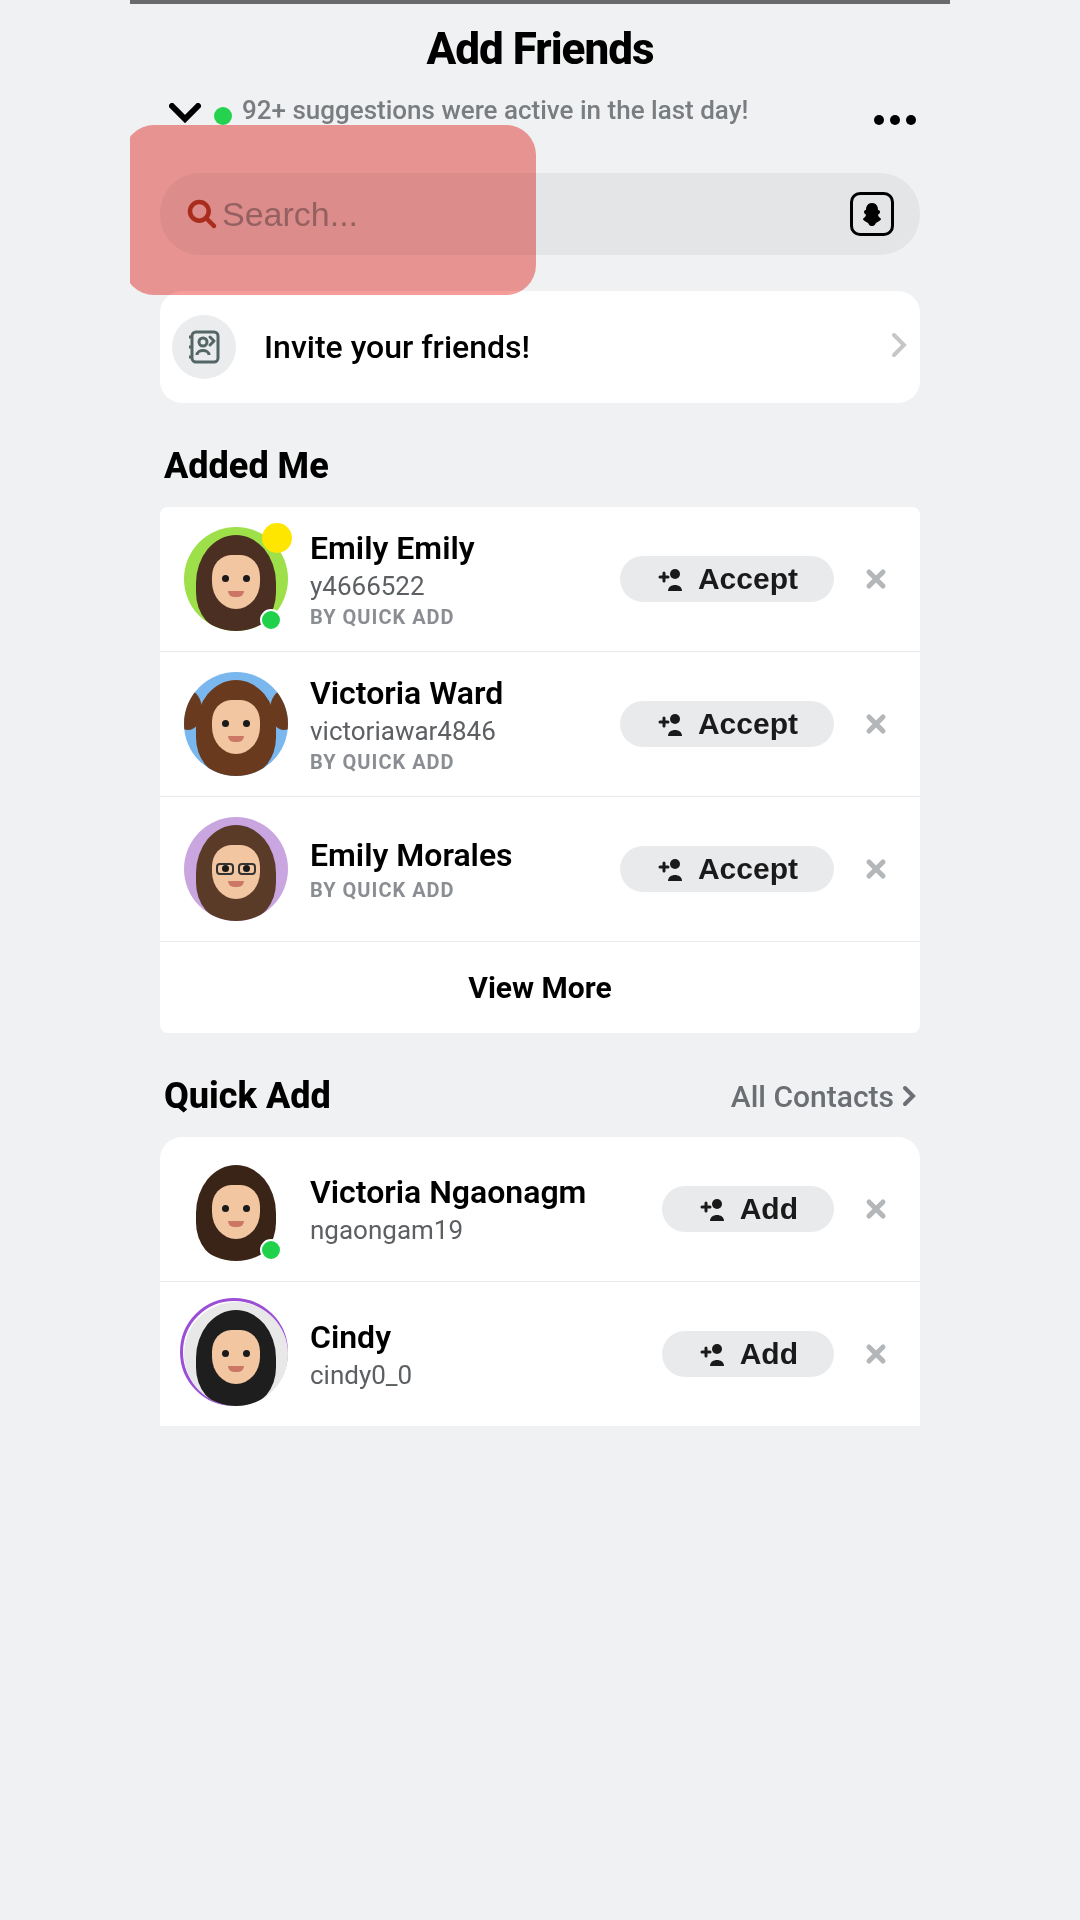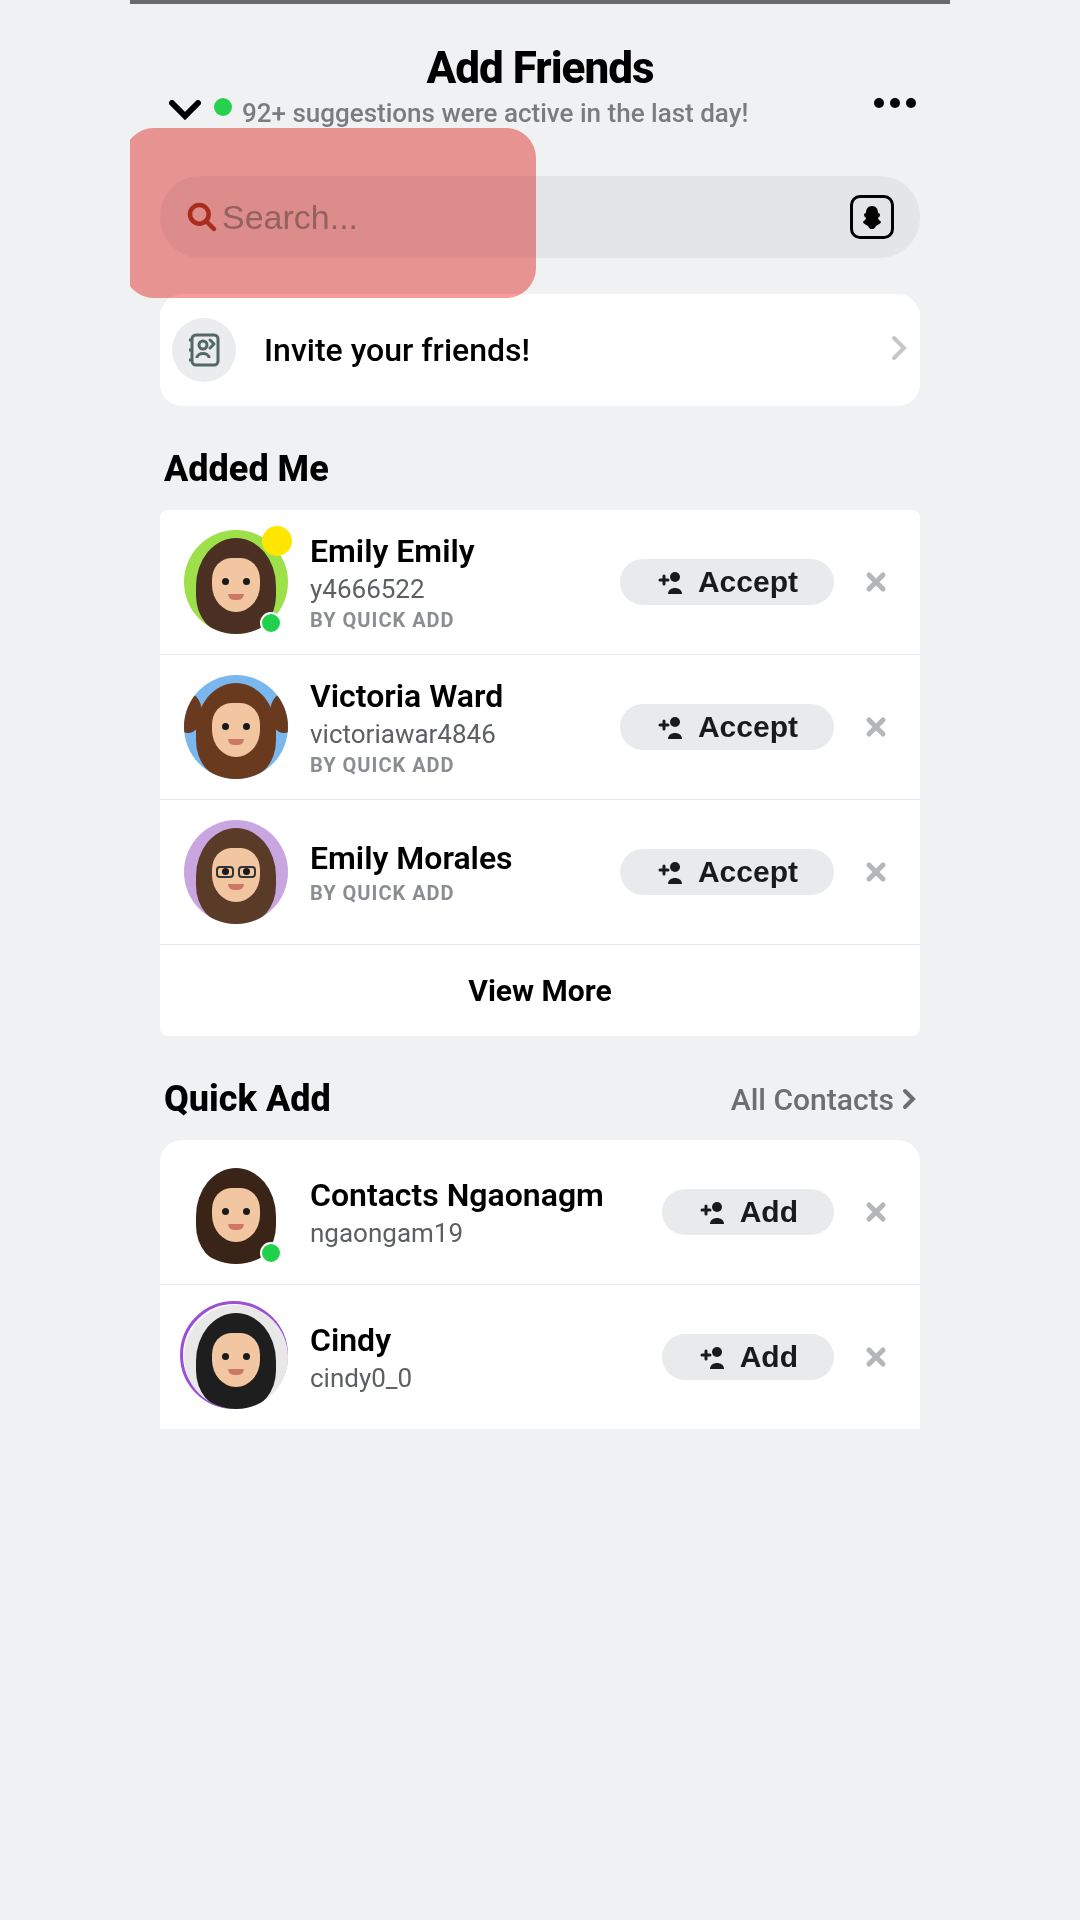--- a/index.html
+++ b/index.html
@@ -8,33 +8,33 @@
     background: #f0f1f2;
     width: 820px;
     margin: 0 auto;
     color: #000;
   }
   .topbar {
     height: 4px;
     background: #6a6a6a;
   }
   .header {
-    padding: 38px 20px 10px 20px;
+    padding: 19px 20px 10px 20px;
     position: relative;
   }
   .header-title {
     text-align: center;
     font-size: 44px;
     font-weight: 800;
     letter-spacing: -1px;
   }
   .subheader-row {
     display: flex;
-    align-items: flex-start;
-    margin-top: 4px;
+    align-items: flex-end;
+    margin-top: 20px;
     gap: 10px;
   }
   .chevron-down {
     width: 34px;
     height: 24px;
     display: flex;
     align-items: center;
     justify-content: center;
     margin-left: 18px;
     margin-right: 2px;
@@ -425,21 +425,21 @@
         <div class="eye l"></div>
             <div class="eye r"></div>
         <div class="mouth"></div>
 
       </div>
     </div>
 
     <div class="badge-green"></div>
   </div>
     <div class="friend-info">
-      <div class="friend-name">Contacts Ngaonagm</div>
+      <div class="friend-name">Victoria Ngaonagm</div>
       <div class="friend-username">ngaongam19</div>
 
     </div>
     <button class="action-btn">
       <svg width="28" height="24" viewBox="0 0 28 24">
           <path d="M4 10 h8 M8 6 v8" stroke="#1a1a1a" stroke-width="3" stroke-linecap="round"></path>
           <circle cx="19" cy="7" r="5" fill="#1a1a1a"></circle>
           <path d="M12 24 C12 16 26 16 26 24 Z" fill="#1a1a1a"></path>
         </svg>
       <span>Add</span>

